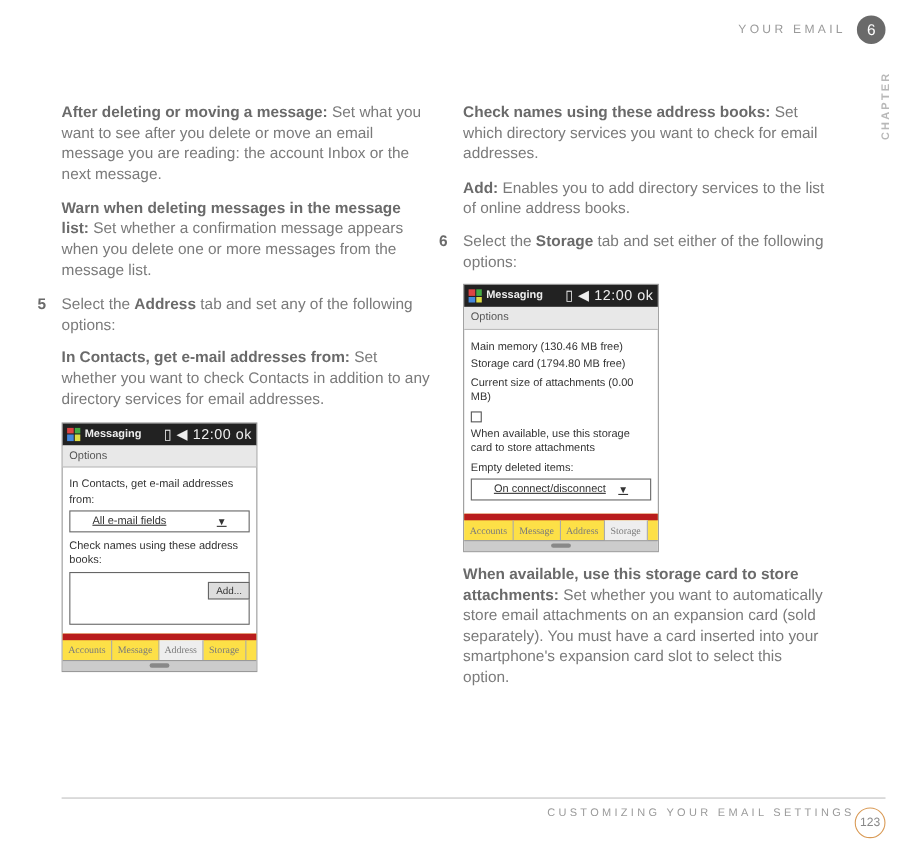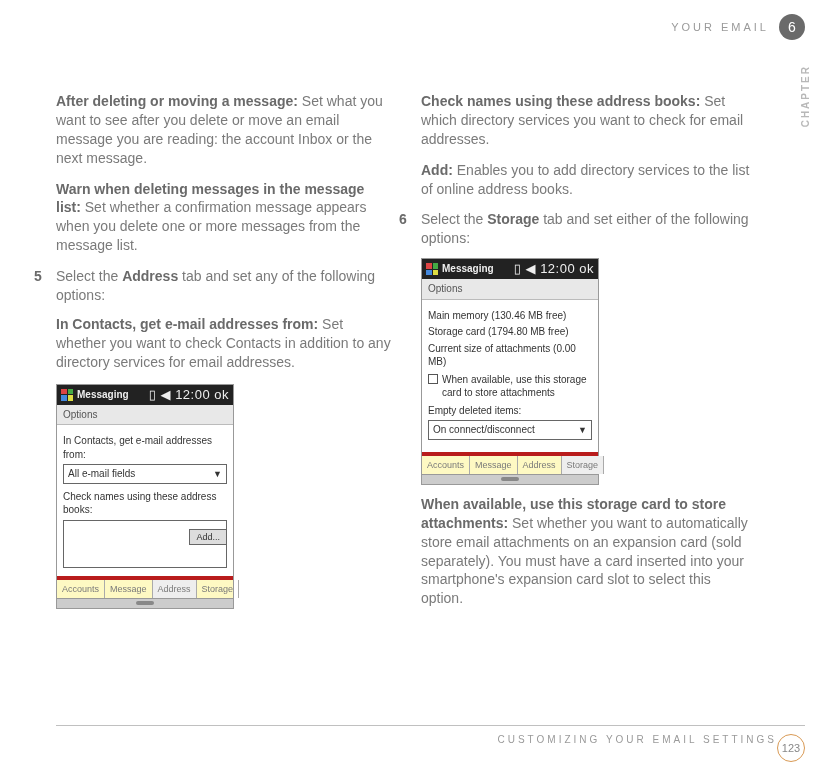--- a/index.html
+++ b/index.html
@@ -111,26 +111,27 @@
     color: #555;
     border-bottom: 1px solid #bbb;
   }
   .ss-body {
     padding: 6px;
     color: #333;
   }
   .ss-line { margin: 3px 0; }
   .ss-combo {
     border: 1px solid #666;
-    padding: 2px 4px;
+    padding: 2px 20px;
     display: flex;
     justify-content: space-between;
     align-items: center;
     margin: 3px 0 6px 0;
     background: #fff;
+    text-decoration: underline;
   }
   .ss-combo .arrow { font-size: 9px; color:#333; }
   .ss-listbox {
     border: 1px solid #666;
     height: 48px;
     margin: 2px 0 2px 0;
     position: relative;
     background: #fff;
   }
   .ss-add-btn {
@@ -140,32 +141,34 @@
     border: 1px solid #666;
     padding: 1px 6px;
     background: #ddd;
     font-size: 9px;
   }
   .ss-check {
     display: flex;
     gap: 4px;
     margin: 4px 0;
     align-items: flex-start;
+    flex-direction: column;
   }
   .ss-check .box {
     width: 10px; height: 10px;
     border: 1px solid #555;
     flex-shrink: 0;
     margin-top: 1px;
   }
   .ss-tabs {
     display: flex;
-    border-top: 4px solid #b91c1c;
-    background: #fef9c3;
+    border-top: 6px solid #b91c1c;
+    background: #fde047;
     font-size: 9px;
+    font-family: Liberation Serif, serif;
   }
   .ss-tab {
     padding: 3px 5px;
     border-right: 1px solid #aaa;
   }
   .ss-tab.active { background: #eee; }
   .ss-handle {
     height: 10px;
     background: #ccc;
     border-top: 1px solid #999;

